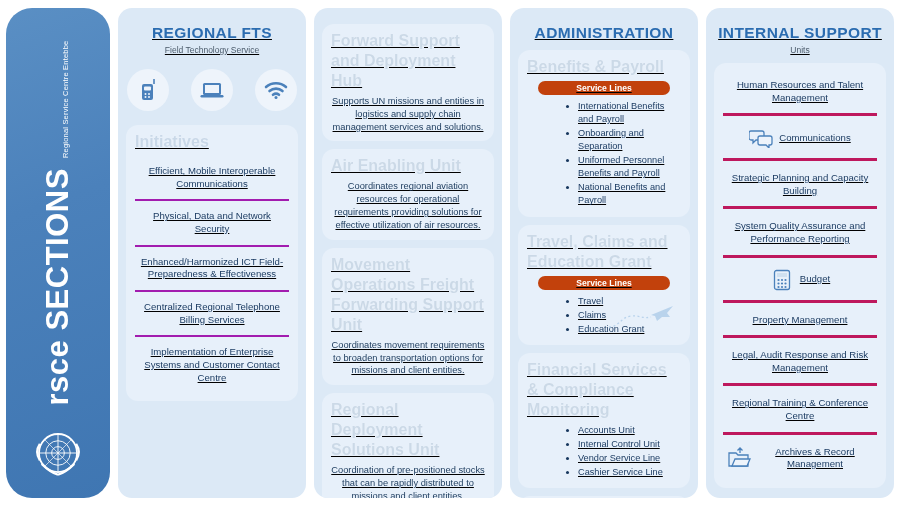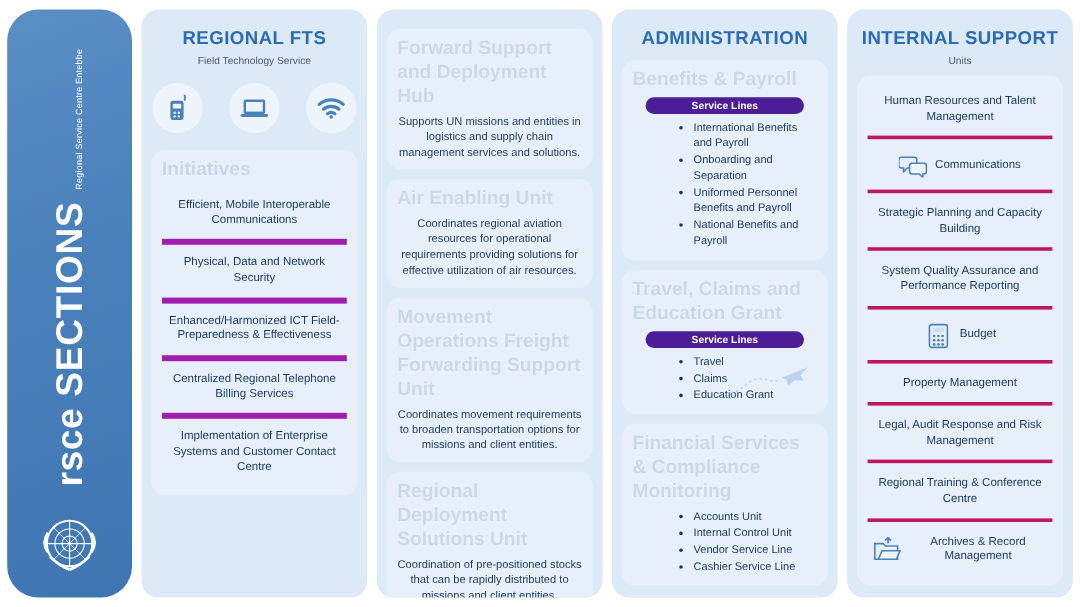--- a/index.html
+++ b/index.html
@@ -71,20 +71,21 @@
   
   .col {
     flex: 1 1 0;
     border-radius: 14px;
     background: #dce9f6;
     padding: 8px 8px 10px 8px;
     box-sizing: border-box;
     display: flex;
     flex-direction: column;
     overflow: hidden;
+    text-decoration: underline;
   }
   .col-title {
     text-align: center;
     color: #2b6cb0;
     font-size: 15.5px;
     font-weight: bold;
     letter-spacing: 0.4px;
     margin-top: 8px;
   }
   .col-sub {
@@ -144,31 +145,31 @@
   .divlist {
     display: flex;
     flex-direction: column;
   }
   .divlist .item {
     color: #17375e;
     font-size: 9.6px;
     line-height: 1.32;
     text-align: center;
     padding: 9px 4px;
-    border-bottom: 5px solid #a21caf;
+    border-bottom: 2px solid #a21caf;
   }
   .divlist .item:last-child {
     border-bottom: none;
   }
 
   
   .pill {
     display: block;
     margin: 2px auto 5px auto;
-    background: #4c1d95;
+    background: #c2410c;
     color: #ffffff;
     font-size: 8.6px;
     font-weight: bold;
     text-align: center;
     border-radius: 9px;
     padding: 2px 0;
     width: 86%;
   }
   .bullets {
     margin: 0;

